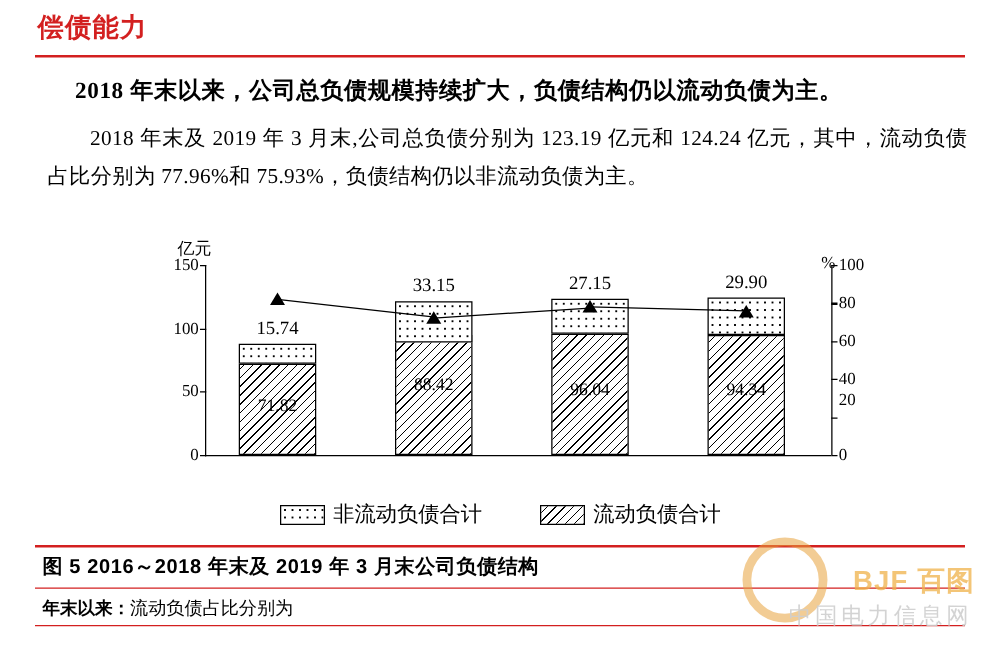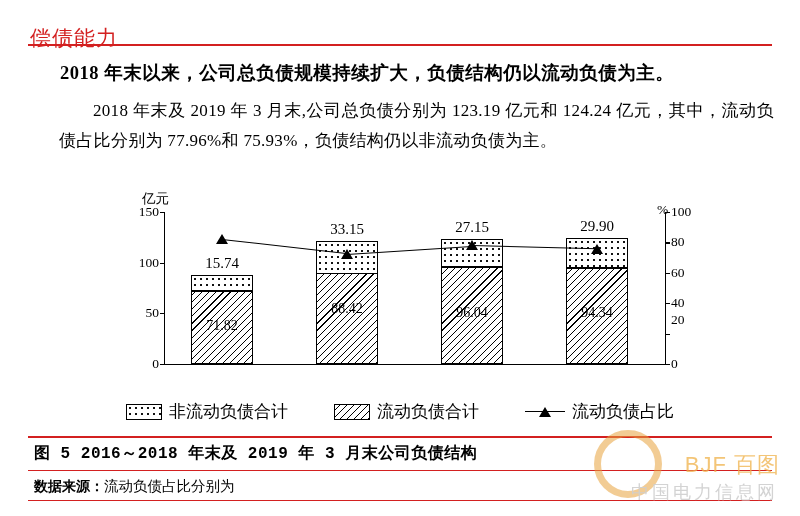--- a/index.html
+++ b/index.html
@@ -7,41 +7,41 @@
     width:800px;height:516px;
     background:#ffffff;
     font-family:"Liberation Serif", serif;
     position:relative;
     overflow:hidden;
   }
   .page{position:relative;width:800px;height:516px;}
 
   
   .section-title{
-    position:absolute;left:30px;top:24px;
+    position:absolute;left:30px;top:8px;
     font-family:"Liberation Sans", sans-serif;
-    font-weight:normal;font-size:21px;color:#d32020;
+    font-weight:bold;font-size:21px;color:#d32020;
     letter-spacing:1px;
   }
   .title-rule{
     position:absolute;left:28px;top:44px;width:744px;height:2px;background:#d32020;
   }
 
   
   .lead{
     position:absolute;left:60px;top:58px;width:712px;
     font-size:18.5px;font-weight:bold;color:#000;
     letter-spacing:0.5px;line-height:30px;
   }
   .body-text{
     position:absolute;left:38px;top:96px;width:736px;
     font-size:17px;color:#000;line-height:30px;letter-spacing:0.3px;
     text-align:justify;
   }
-  .body-text .ind{display:block;text-indent:34px;margin-left:21px;}
+  .body-text .ind{display:block;text-indent:34px;}
 
   
   .chart-wrap{
     position:absolute;left:30px;top:190px;width:740px;height:245px;
   }
   .axis-unit-left{
     position:absolute;left:112px;top:0px;font-size:13.5px;color:#000;
   }
   .axis-unit-right{
     position:absolute;left:627px;top:12px;font-size:13.5px;color:#000;
@@ -118,37 +118,37 @@
   }
   .sw-line:after{
     content:"";position:absolute;left:14px;top:1px;width:0;height:0;
     border-left:6px solid transparent;border-right:6px solid transparent;border-bottom:10px solid #000;
   }
 
   
   .cap-rule-top{position:absolute;left:28px;top:436px;width:744px;height:2px;background:#d32020;}
   .fig-caption{
     position:absolute;left:34px;top:443px;
-    font-family:Liberation Mono, monospace;
+    font-family:Liberation Sans, sans-serif;
     font-weight:bold;font-size:16px;color:#000;letter-spacing:0.5px;
   }
   .cap-rule-mid{position:absolute;left:28px;top:470px;width:744px;height:1.4px;background:#d32020;}
   .source{
     position:absolute;left:34px;top:477px;
     font-size:14.5px;color:#000;
   }
   .source b{font-family:"Liberation Sans", sans-serif;font-size:14px;}
   .cap-rule-bot{position:absolute;left:28px;top:500px;width:744px;height:1.4px;background:#d32020;}
   .wm-ring{
     position:absolute;right:138px;bottom:18px;width:54px;height:54px;border-radius:50%;
     border:7px solid #e8a33d;opacity:.55;
   }
   .wm-text{
     position:absolute;right:20px;bottom:36px;
-    font-family:"Liberation Sans", sans-serif;font-size:22px;font-weight:normal;
+    font-family:"Liberation Sans", sans-serif;font-size:22px;font-weight:bold;
     color:#f0b24a;letter-spacing:1px;opacity:.75;white-space:nowrap;
   }
   .wm-sub{
     position:absolute;right:22px;bottom:12px;
     font-size:18px;color:#cfcfcf;letter-spacing:3px;white-space:nowrap;opacity:.9;
   }
 </style>
 </head>
 <body>
 
@@ -242,31 +242,27 @@
 
   <div class="legend">
     <div class="legend-item">
       <span class="swatch sw-noncurrent"></span>
       <span>非流动负债合计</span>
     </div>
     <div class="legend-item">
       <span class="swatch sw-current"></span>
       <span>流动负债合计</span>
     </div>
-    <div class="legend-item">
-      <span class="sw-line"></span>
-      <span>流动负债占比</span>
-    </div>
   </div>
 
   <div class="cap-rule-top"></div>
   <div class="fig-caption">图 5    2016～2018 年末及 2019 年 3 月末公司负债结构</div>
   <div class="cap-rule-mid"></div>
   <div class="source">
-    <b>数据来源：</b><span>流动负债占比分别为</span>
+    <b>年末以来：</b><span>流动负债占比分别为</span>
   </div>
   <div class="cap-rule-bot"></div>
 
   <div class="wm-ring"></div>
   <div class="wm-text">BJF 百图</div>
   <div class="wm-sub">中国电力信息网</div>
 
 </div>
 
 </body></html>

